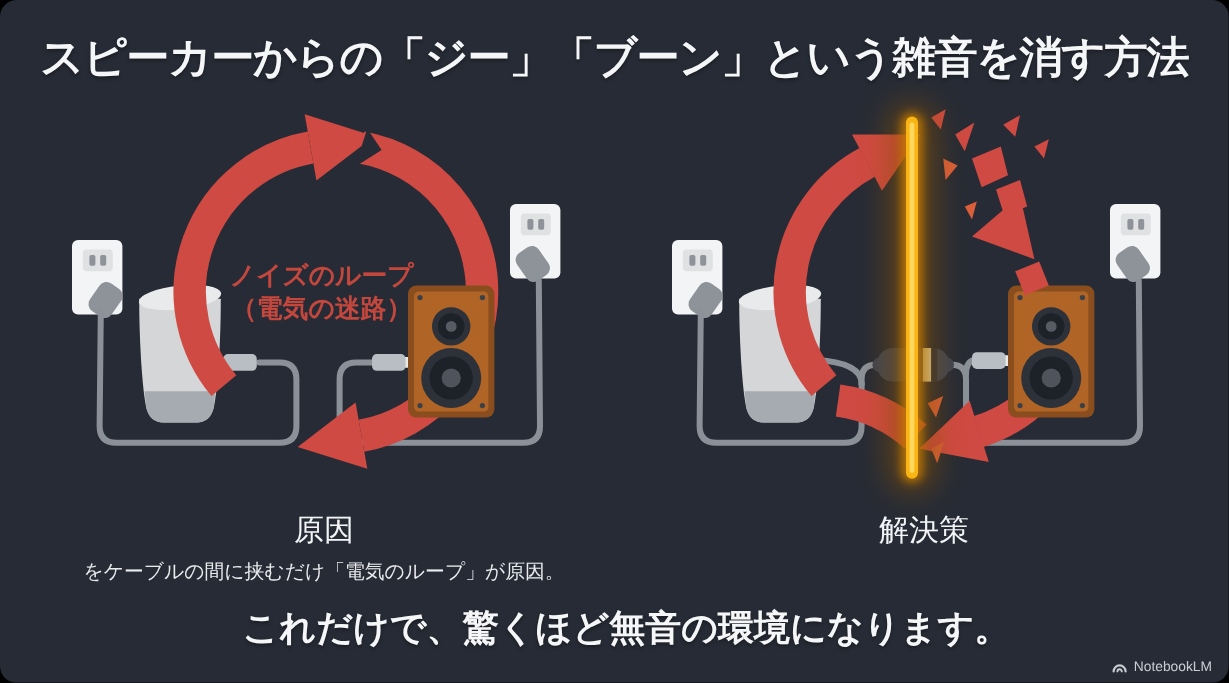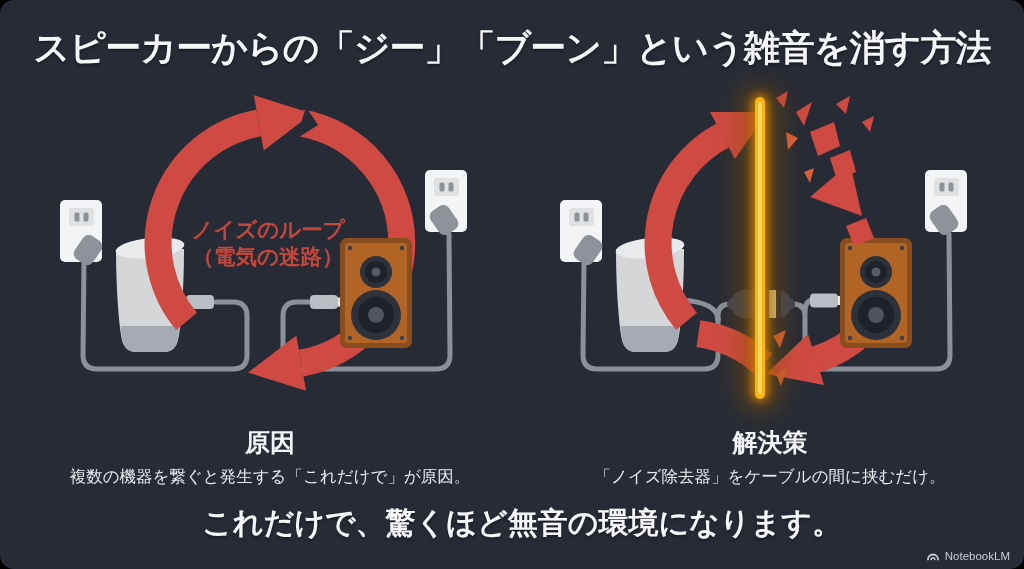--- a/index.html
+++ b/index.html
@@ -13,21 +13,21 @@
     font-size:36px;font-weight:800;letter-spacing:-1px;color:#f5f6f7;
     white-space:nowrap;text-shadow:0 2px 3px rgba(0,0,0,.35);
   }
   .panel{position:absolute;top:88px;width:460px;height:320px;}
   .panel svg{overflow:visible;display:block;}
   .panel-cause{left:40px;}
   .panel-solution{left:540px;}
   .section{position:absolute;top:429px;width:460px;text-align:center;color:#f2f4f6;}
   .section-cause{left:40px;}
   .section-solution{left:540px;text-align:center;}
-  .section .head{font-size:25px;font-weight:700;line-height:1.1;}
+  .section .head{font-size:25px;font-weight:400;line-height:1.1;}
   .section .cap{margin-top:9px;font-size:16.5px;font-weight:500;color:#e9ebee;}
   .conclusion{
     position:absolute;top:503px;left:0;width:100%;text-align:center;
     font-size:30px;font-weight:800;color:#f5f6f7;text-shadow:0 2px 3px rgba(0,0,0,.35);padding-left:10px;
   }
   .brandmark{
     position:absolute;right:14px;bottom:7px;display:flex;align-items:center;gap:5px;
     color:#c9ced4;font-size:11.5px;font-weight:500;margin-top:19px;
   }
   text.loop-label{font-family:"Liberation Sans","DejaVu Sans",sans-serif;font-weight:bold;}
@@ -201,25 +201,24 @@
         <line x1="220" y1="18" x2="220" y2="303" stroke="#8a5200" stroke-width="42" opacity="0.5" stroke-linecap="round" style="filter:blur(12px)"></line>
         <line x1="220" y1="15" x2="220" y2="305" stroke="#c77c00" stroke-width="18" opacity="0.85" stroke-linecap="round" style="filter:blur(4px)"></line>
         <line x1="220" y1="14" x2="220" y2="306" stroke="#f9b514" stroke-width="10" stroke-linecap="round"></line>
         <line x1="220" y1="16" x2="220" y2="304" stroke="#ffd75e" stroke-width="4" stroke-linecap="round"></line>
       </g>
     </svg>
   </div>
 
   <div class="section section-cause">
     <div class="head">原因</div>
-    <div class="cap">複数の機器を繋ぐと発生する「これだけで」が原因。</div>
+    <div class="cap">をケーブルの間に挟むだけ「電気のループ」が原因。</div>
   </div>
   <div class="section section-solution">
     <div class="head">解決策</div>
-    <div class="cap">「ノイズ除去器」をケーブルの間に挟むだけ。</div>
   </div>
 
   <div class="conclusion">これだけで、驚くほど無音の環境になります。</div>
 
   <div class="brandmark">
     <svg width="14" height="13" viewBox="0 0 14 13">
       <path d="M2,10.5 A5,5 0 0 1 12,10.5" stroke="#c9ced4" stroke-width="1.8" fill="none" stroke-linecap="round"></path>
       <path d="M5.2,10.5 A1.8,1.8 0 0 1 8.8,10.5" stroke="#c9ced4" stroke-width="1.6" fill="none" stroke-linecap="round"></path>
     </svg>
     <span>NotebookLM</span>

